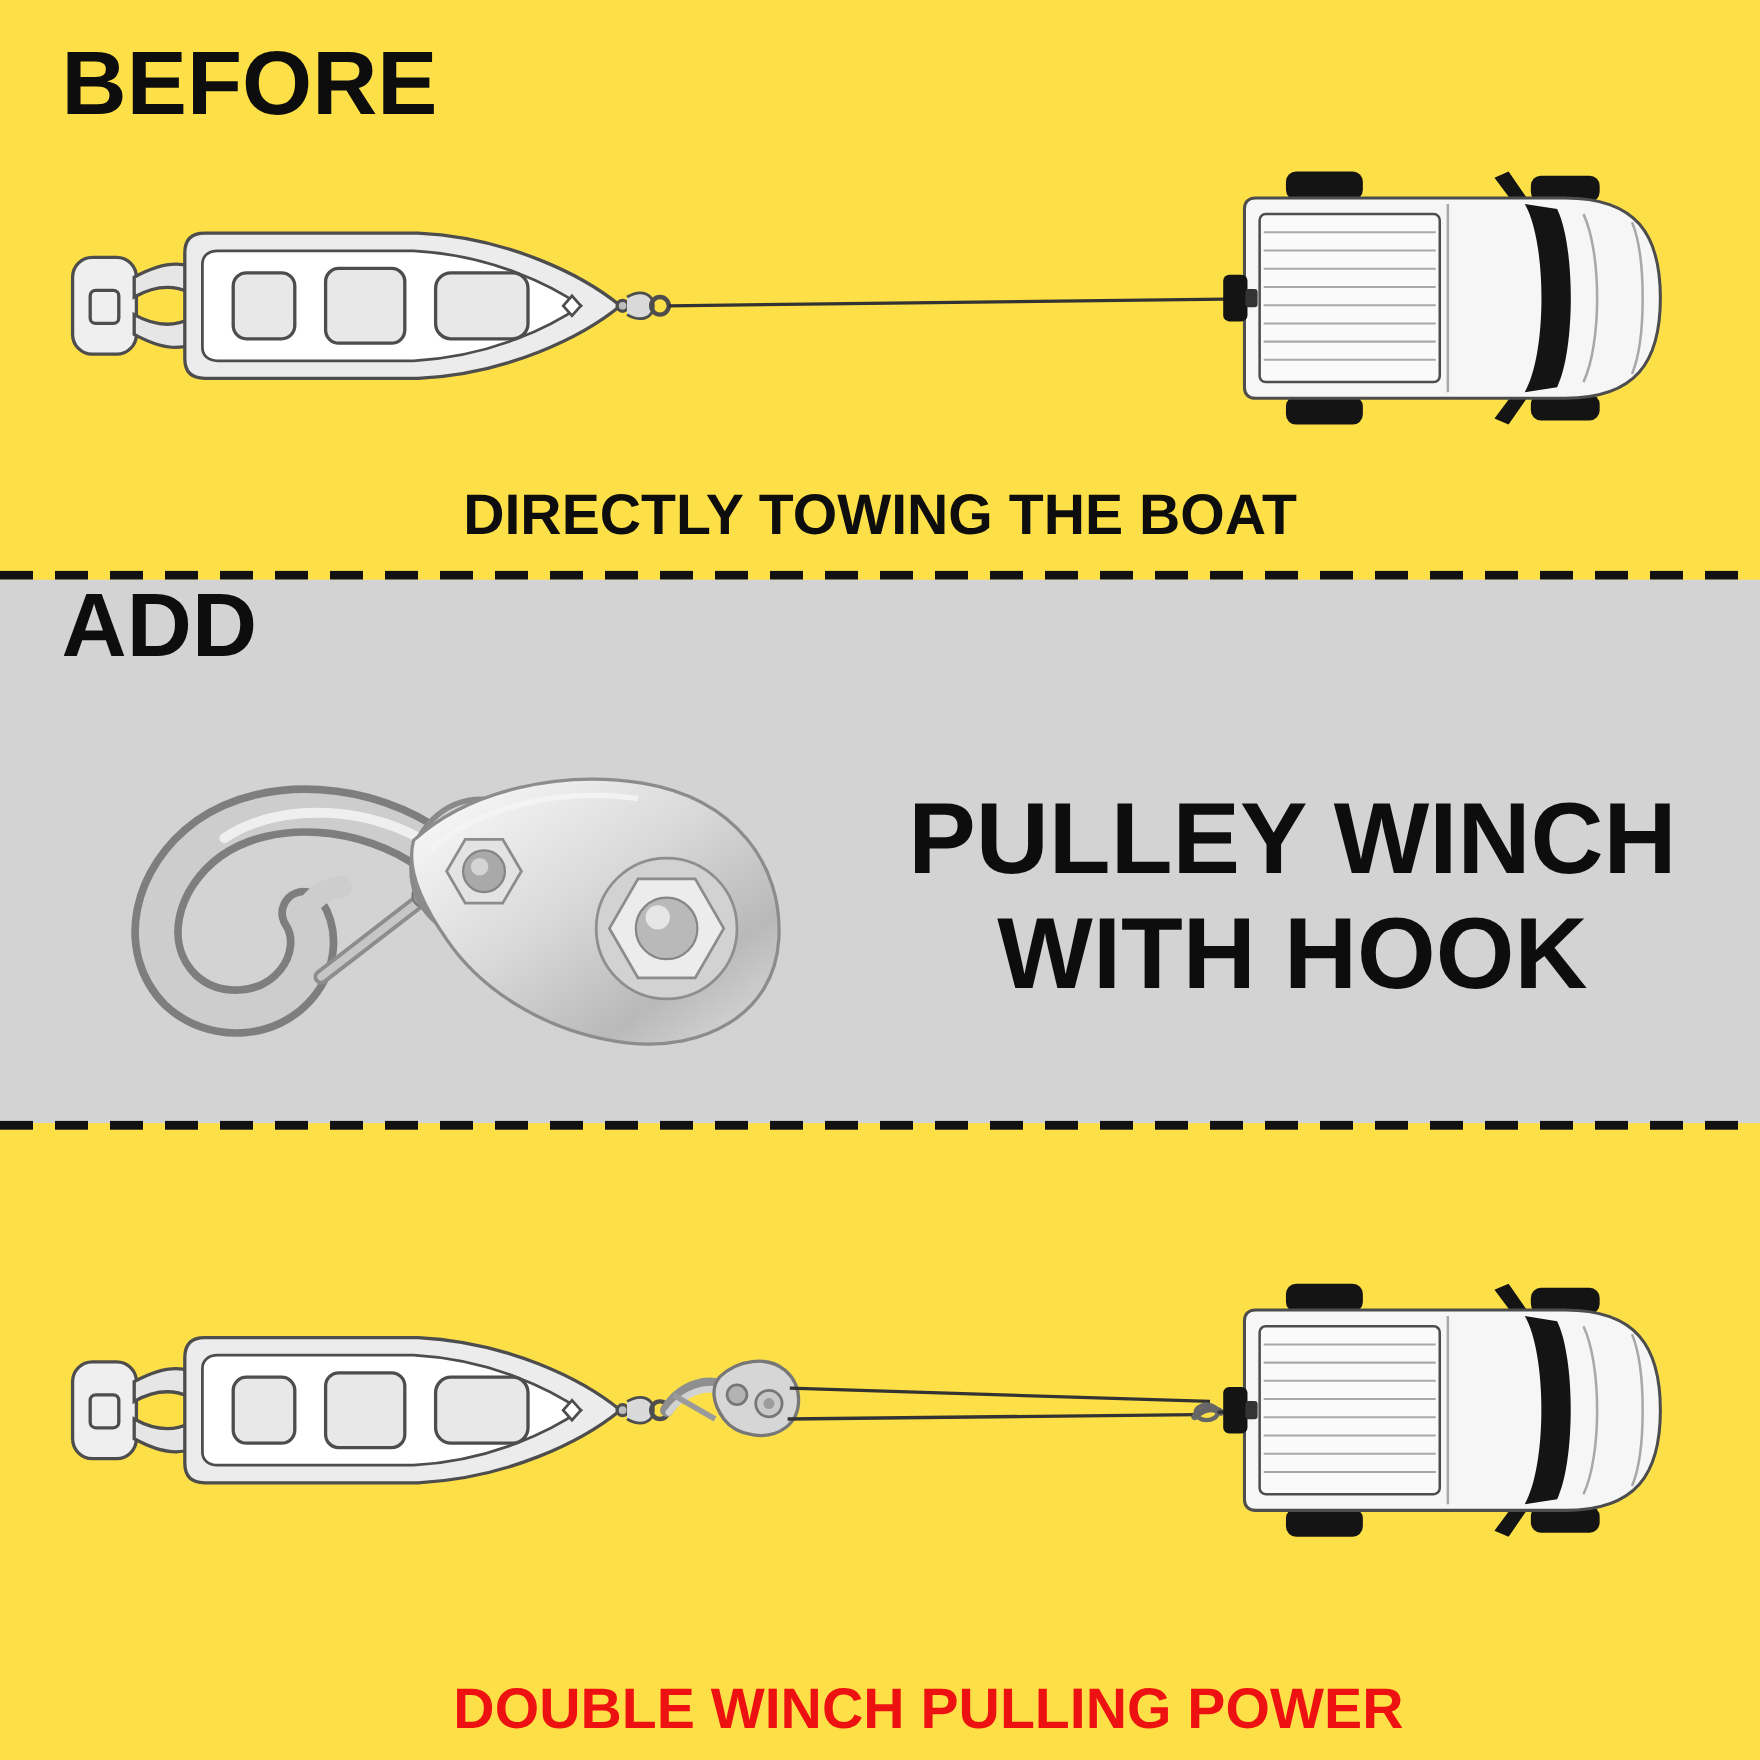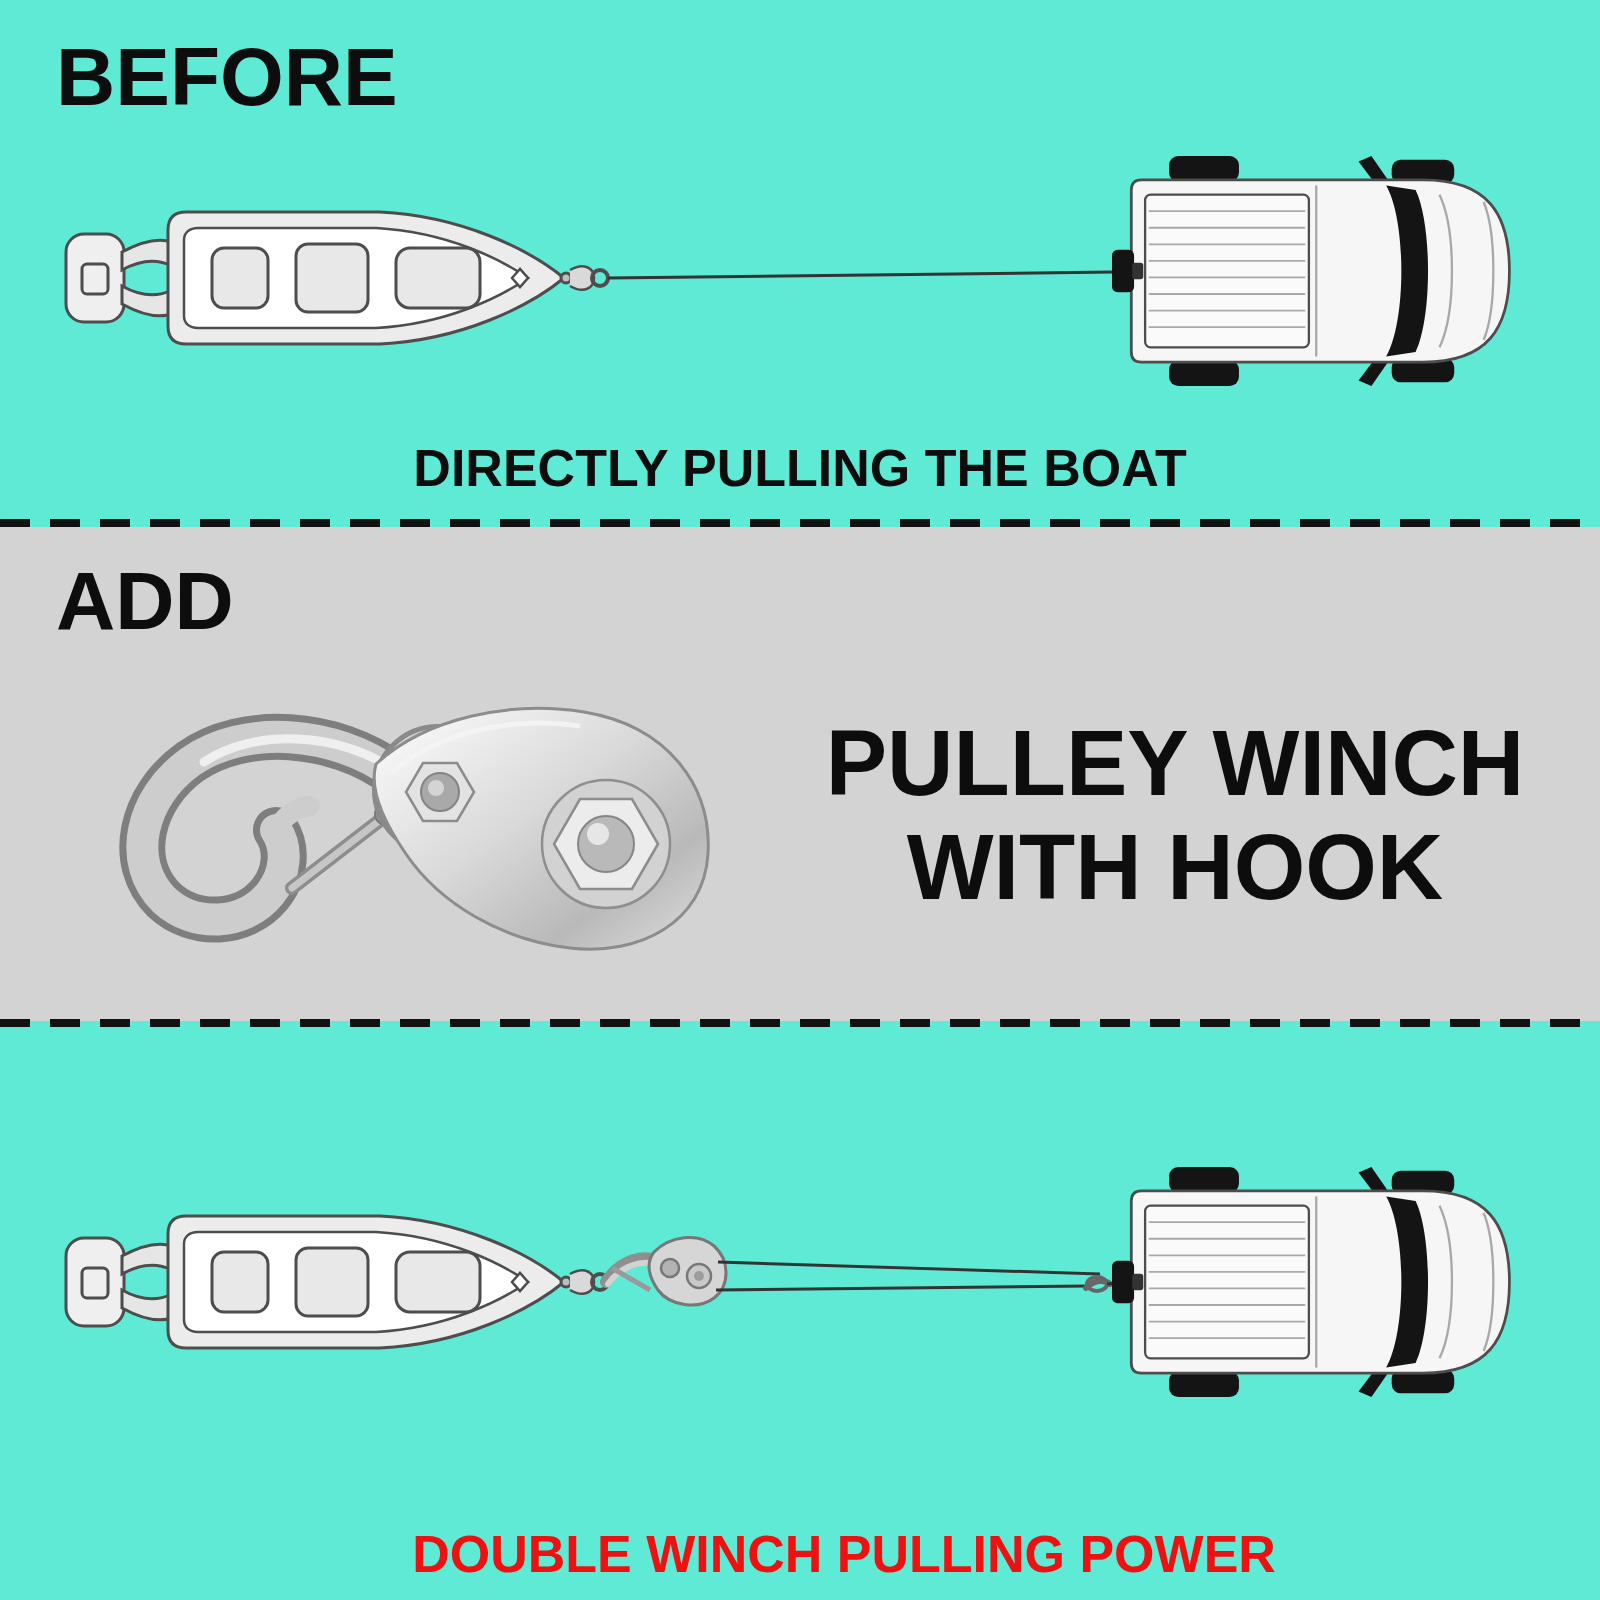--- a/index.html
+++ b/index.html
@@ -1,17 +1,17 @@
 <!DOCTYPE html>
 <html><head>
 <meta charset="utf-8">
 <style>
   html,body{margin:0;padding:0;background:#ffffff;}
   .stage{
-    position:relative;width:1600px;height:1600px;background:#5eead4;
+    position:relative;width:1600px;height:1600px;background:#fde047;
     font-family:"Liberation Sans",sans-serif;overflow:hidden;color:#0d0d0d;
   }
   .abs{position:absolute;}
   .title{
     font-size:82px;font-weight:800;letter-spacing:0;line-height:1;
     color:#0d0d0d;white-space:nowrap;
   }
   .title.red{color:#ee1111;}
   .caption{
     left:0;width:1600px;text-align:center;font-size:52px;font-weight:800;
@@ -89,27 +89,27 @@
       <path d="M298,32 C320,70 320,180 298,218 L330,213 C348,176 348,74 330,37 Z" fill="#141414" stroke="none"></path>
       <path d="M356,42 C374,80 374,170 356,208" fill="none" stroke="#a8a8a8" stroke-width="2.5"></path>
       <path d="M404,50 C418,84 418,166 404,200" fill="none" stroke="#a8a8a8" stroke-width="2.5"></path>
       <g fill="#141414" stroke="none">
         <rect x="0" y="102" width="24" height="46" rx="6"></rect>
         <rect x="22" y="116" width="12" height="18" rx="3" fill="#333333"></rect>
       </g>
     </g>
   </svg>
 
-  <div class="abs caption" style="top:438px;">DIRECTLY PULLING THE BOAT</div>
+  <div class="abs caption" style="top:438px;">DIRECTLY TOWING THE BOAT</div>
 
   <div class="abs divider" style="top:519px;"></div>
 
   <div class="abs band"></div>
 
-  <div class="abs title" style="left:56px;top:560px;">ADD</div>
+  <div class="abs title" style="left:56px;top:528px;">ADD</div>
 
   <svg class="abs" style="left:58px;top:622px;" width="730" height="340" viewBox="0 0 730 340">
     <defs>
       <linearGradient id="metalBody" x1="0" y1="0" x2="1" y2="1">
         <stop offset="0" stop-color="#fdfdfd"></stop>
         <stop offset="0.45" stop-color="#d9d9d9"></stop>
         <stop offset="0.75" stop-color="#b9b9b9"></stop>
         <stop offset="1" stop-color="#dedede"></stop>
       </linearGradient>
     </defs>

